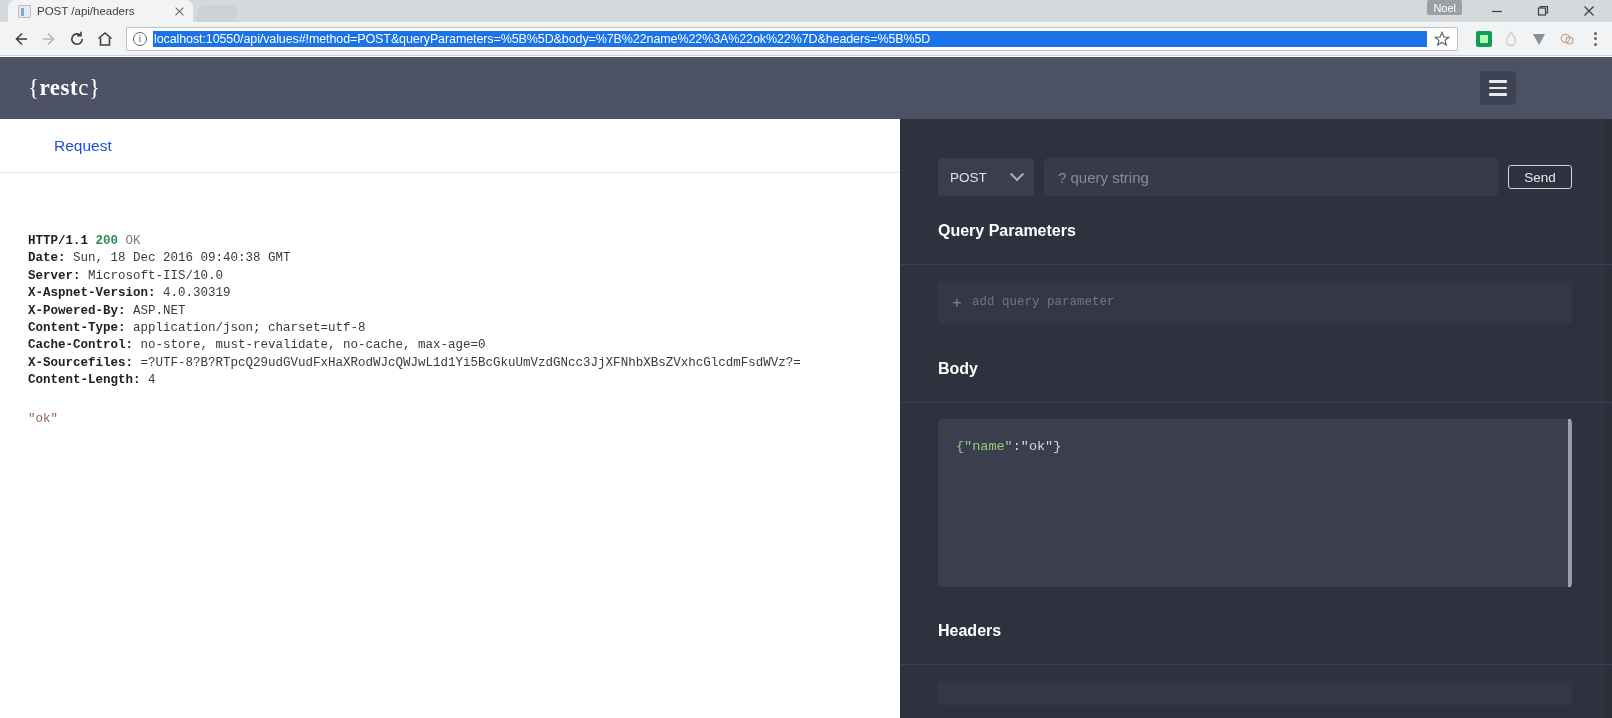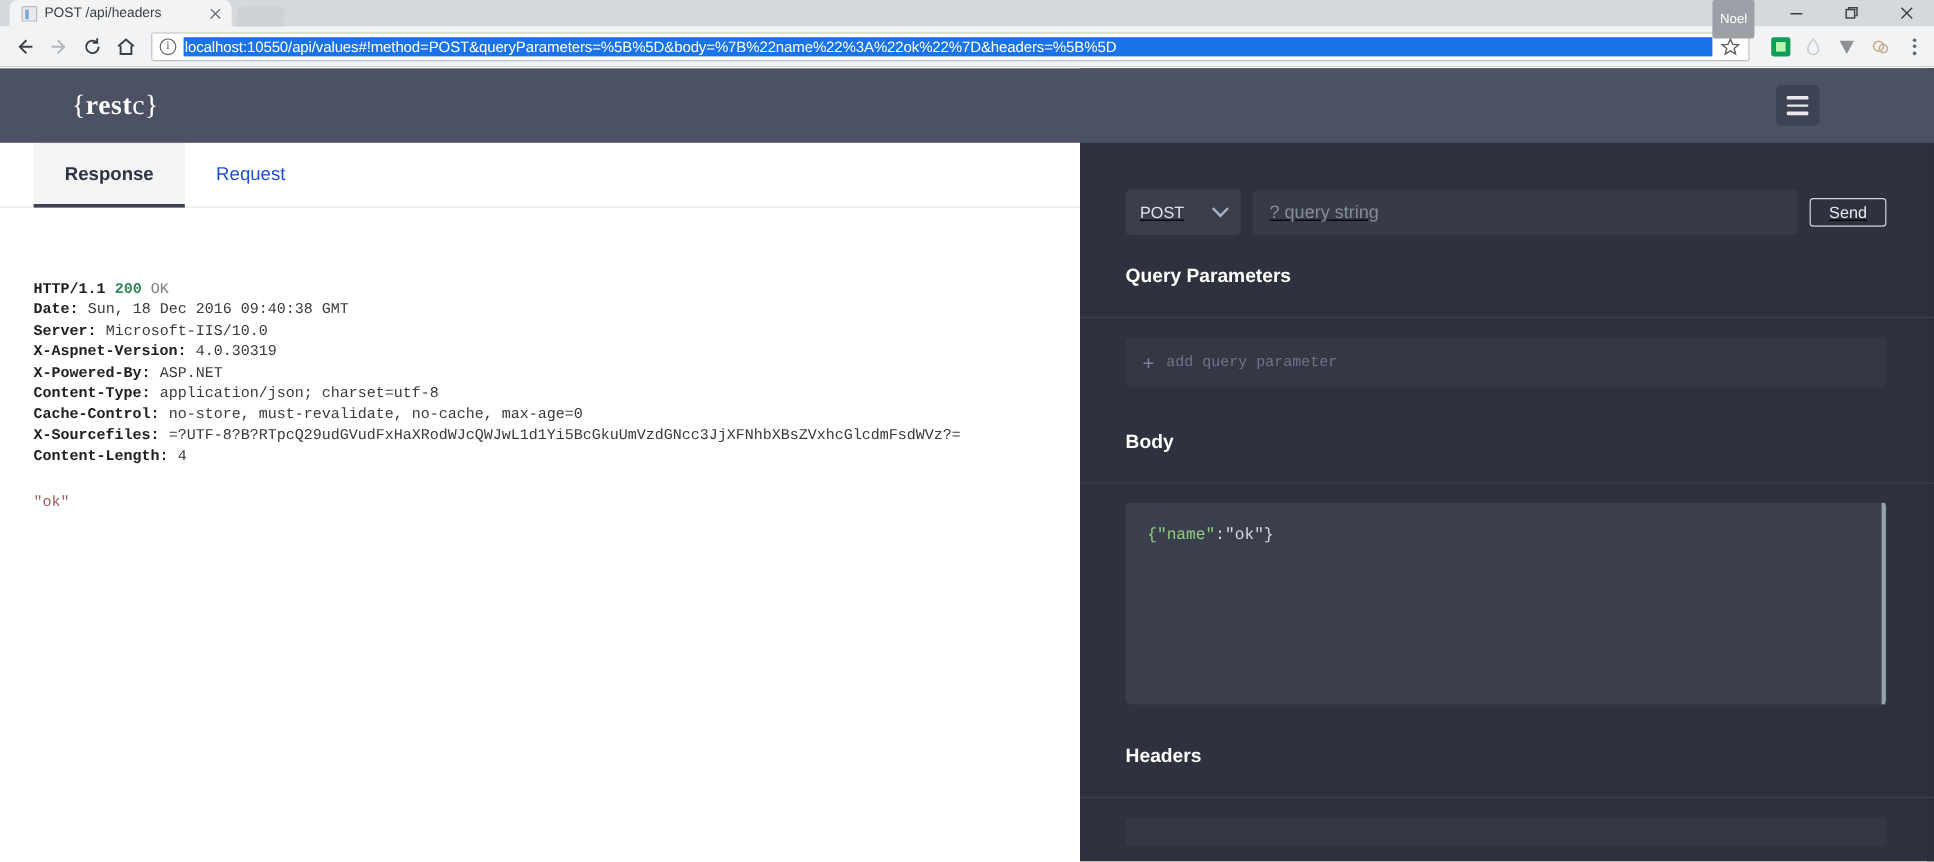--- a/index.html
+++ b/index.html
@@ -49,21 +49,21 @@
     width: 40px; height: 17px; background:#cfd2d5;
     margin-left: 4px; border-top-left-radius:6px; border-top-right-radius:6px;
     transform: skewX(-6deg);
   }
 
   .winbtns { position:absolute; right:0; top:0; height:22px; display:flex; }
   .winbtn { width: 46px; height:22px; display:flex; align-items:center; justify-content:center; }
   .winbtn svg { display:block; }
 
   .user-chip {
-    position:absolute; right: 150px; top: 0px; height: 32px;
+    position:absolute; right: 150px; top: 0px; height: 15px;
     background:#9aa0a6; color:#fff; font-size:11px; padding: 0 6px;
     display:flex; align-items:center; border-radius:2px;
   }
 
   .toolbar {
     height: 34px; background:#f1f3f4; display:flex; align-items:center;
     padding: 0 8px; gap: 2px; border-bottom: 1px solid #cfd2d5;
   }
   .navbtn { width: 26px; height:26px; display:flex; align-items:center; justify-content:center; cursor:pointer;}
   .omnibox {
@@ -89,21 +89,21 @@
   .kebab { width:18px; height:18px; display:flex; flex-direction:column; align-items:center; justify-content:center; gap:2.5px; cursor:pointer;}
   .kebab span{ width:3px;height:3px;background:#5f6368;border-radius:50%;}
 
   
   .page { position:absolute; left:0; top:57px; width:1612px; height:661px; background:#fff; display:flex; }
   .page-left { width: 900px; height:661px; background:#fff; position:relative; }
   .page-right { width: 712px; height:661px; background:#2e323e; position:relative; }
 
   .appbar {
     position:absolute; left:0; top:0; width:1612px; height:62px;
-    background:#4c5164; display:flex; align-items:center; z-index:5;padding-left:32px;
+    background:#4c5164; display:flex; align-items:center; z-index:5;
   }
   .brand {
     margin-left: 28px; color:#fff; font-size: 23px;
     font-family:"Liberation Serif", serif; letter-spacing:0.5px;
   }
   .brand .b-brace { font-weight:400; }
   .brand .b-rest { font-weight:700; }
   .brand .b-c { font-weight:400; }
   .hamburger {
     position:absolute; right: 96px; top: 14px; width: 36px; height:34px;
@@ -137,21 +137,21 @@
   }
   .hk { font-weight:700; color:#202020; }
   .hv { font-weight:400; color:#3a3a3a; }
   .status-code { color:#2e8b57; font-weight:700; }
   .status-ok { color:#7a7a7a; }
   .resp-payload { margin-top: 21px; color:#9c5a5a; }
 
   
   .req-row {
     position:absolute; left: 0; top: 92px; width:712px; height:56px;
-    display:flex; align-items:center; padding: 0 40px 0 38px; gap:10px;text-decoration:underline;
+    display:flex; align-items:center; padding: 0 40px 0 38px; gap:10px;
   }
   .method-select {
     width: 96px; height: 38px; background:#3b3f4d; border:none; border-radius:4px;
     color:#dfe2ea; font-size:13.5px; display:flex; align-items:center;
     justify-content:space-between; padding: 0 12px; cursor:pointer; flex:none;
     font-family:"Liberation Sans", sans-serif;
   }
   .chev { width:10px; height:10px; border-right:2px solid #aab0bf; border-bottom:2px solid #aab0bf;
           transform: rotate(45deg) translate(-2px,-2px); flex:none; }
   .qs-input {
@@ -313,23 +313,20 @@
         <span class="b-brace">{</span><span class="b-rest">rest</span><span class="b-c">c</span><span class="b-brace">}</span>
       </div>
       <div class="hamburger">
         <span></span>
           <span></span>
           <span></span>
       </div>
     </div>
 
     <div class="resp-tabs">
-      <div class="rtab active">
-        <span>Response</span>
-      </div>
       <div class="rtab">
         <span>Request</span>
       </div>
     </div>
 
     <div class="resp-body">
       <div class="mono"><span class="hk">HTTP/1.1</span> <span class="status-code">200</span> <span class="status-ok">OK</span></div>
 
       <div class="mono"><span class="hk">Date:</span> <span class="hv">Sun, 18 Dec 2016 09:40:38 GMT</span></div>
       <div class="mono"><span class="hk">Server:</span> <span class="hv">Microsoft-IIS/10.0</span></div>

